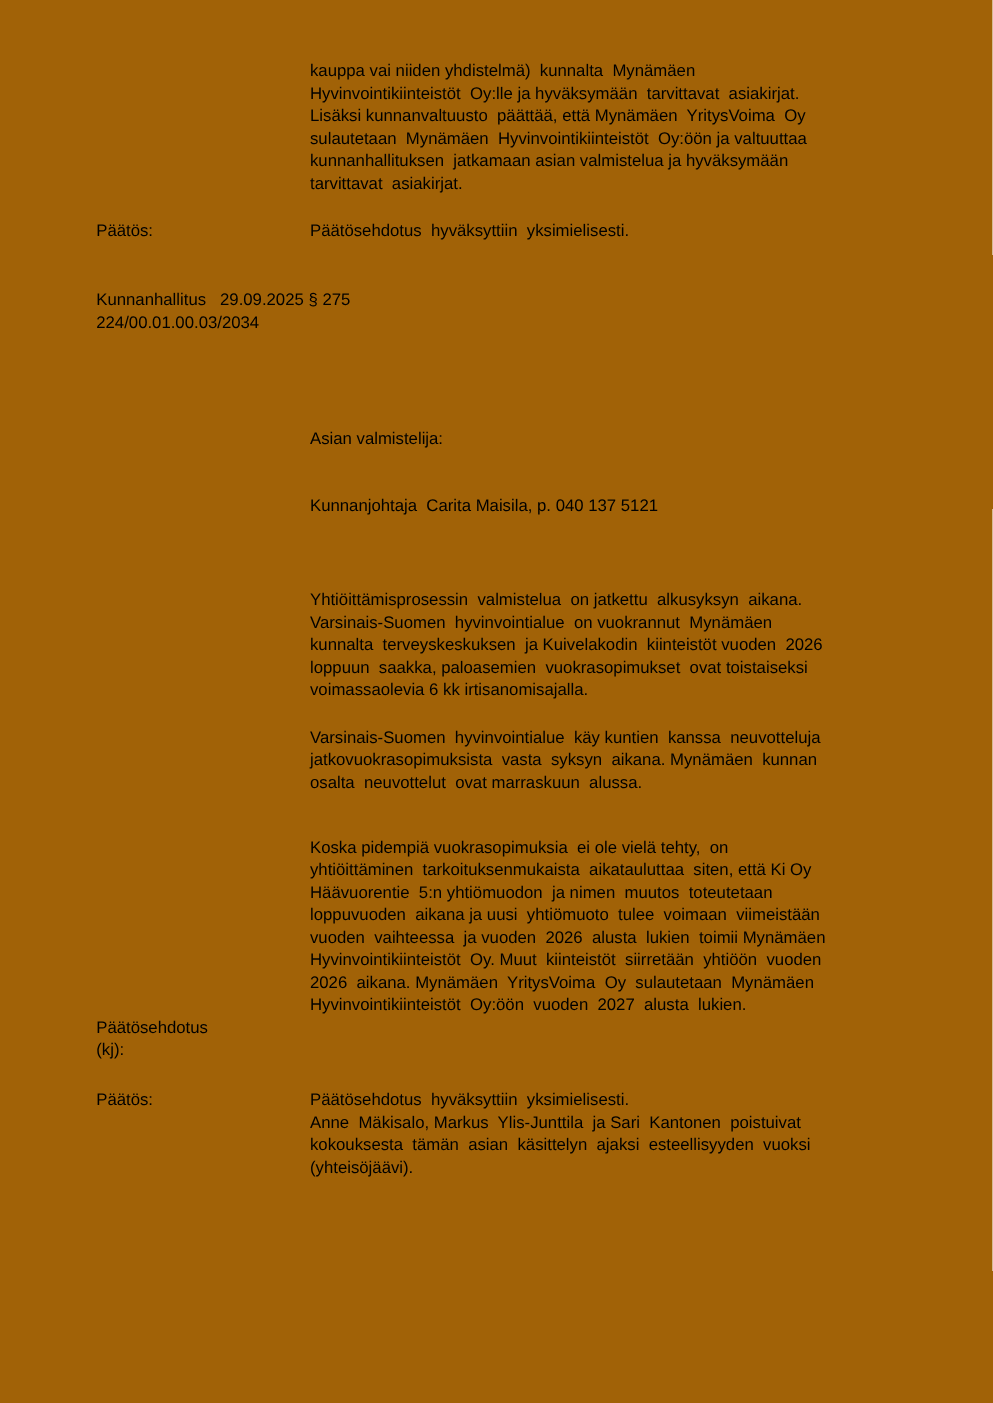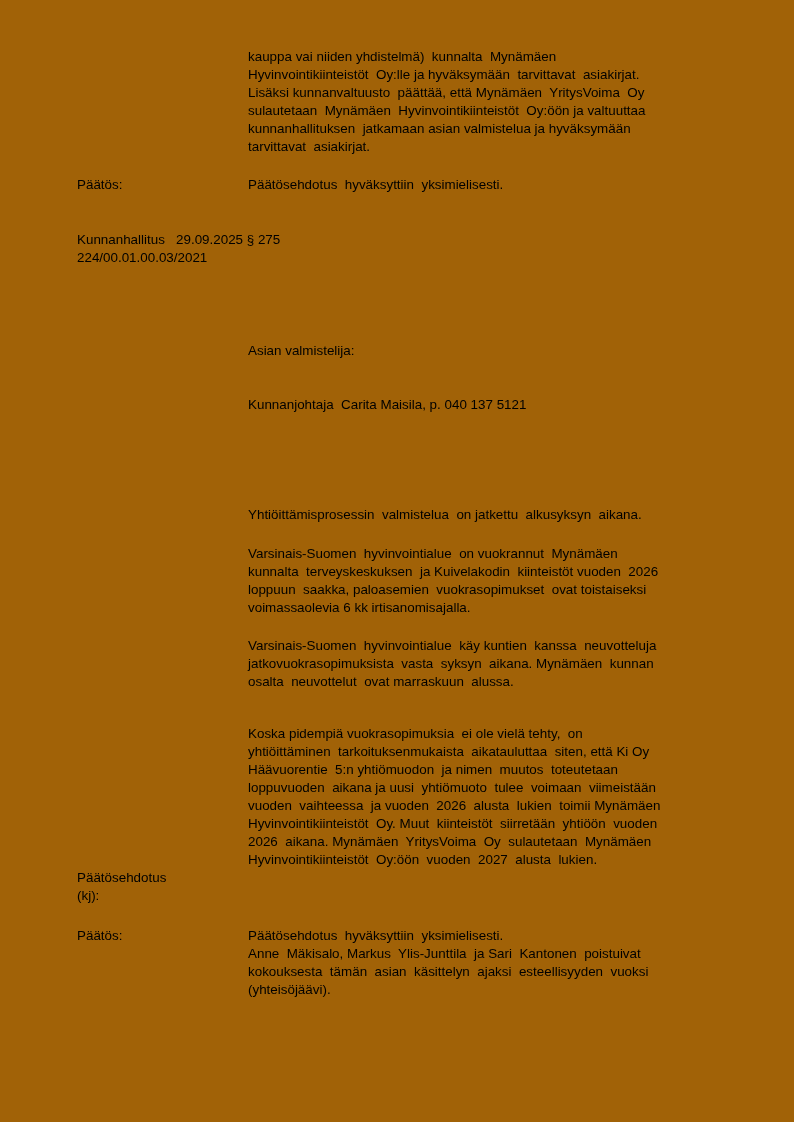--- a/index.html
+++ b/index.html
@@ -29,22 +29,22 @@
     white-space: pre-wrap;
   }
   .content {
     max-width: 492px;
   }
   
   .mt26 { }
   .mt20 { margin-top: 20px; }
   .mt37 { margin-top: 37px; }
   .mt39 { margin-top: 39px; }
-  .mt36 { margin-top: 56px; }
-  .mt21 { margin-top: 21px; }
+  .mt36 { margin-top: 21px; }
+  .mt21 { }
   .mt19 { margin-top: 34px; }
   .mt17 { }
   .mt22 { margin-top: 22px; }
 </style>
 </head>
 <body>
 
 <div class="page">
 
   <div class="row">
@@ -61,21 +61,21 @@
 tarvittavat  asiakirjat.</div>
   </div>
 
   <div class="row mt20">
     <div class="label">Päätös:</div>
     <div class="content">Päätösehdotus  hyväksyttiin  yksimielisesti.</div>
   </div>
 
   <div class="mt37">
     <div class="fullline">Kunnanhallitus   29.09.2025 § 275</div>
-    <div class="fullline">224/00.01.00.03/2021</div>
+    <div class="fullline">224/00.01.00.03/2034</div>
   </div>
 
   <div class="row mt39">
     <div class="label"></div>
     <div class="content">
       <div>Asian valmistelija:</div>
       <div>Kunnanjohtaja  Carita Maisila, p. 040 137 5121</div>
     </div>
   </div>
 

